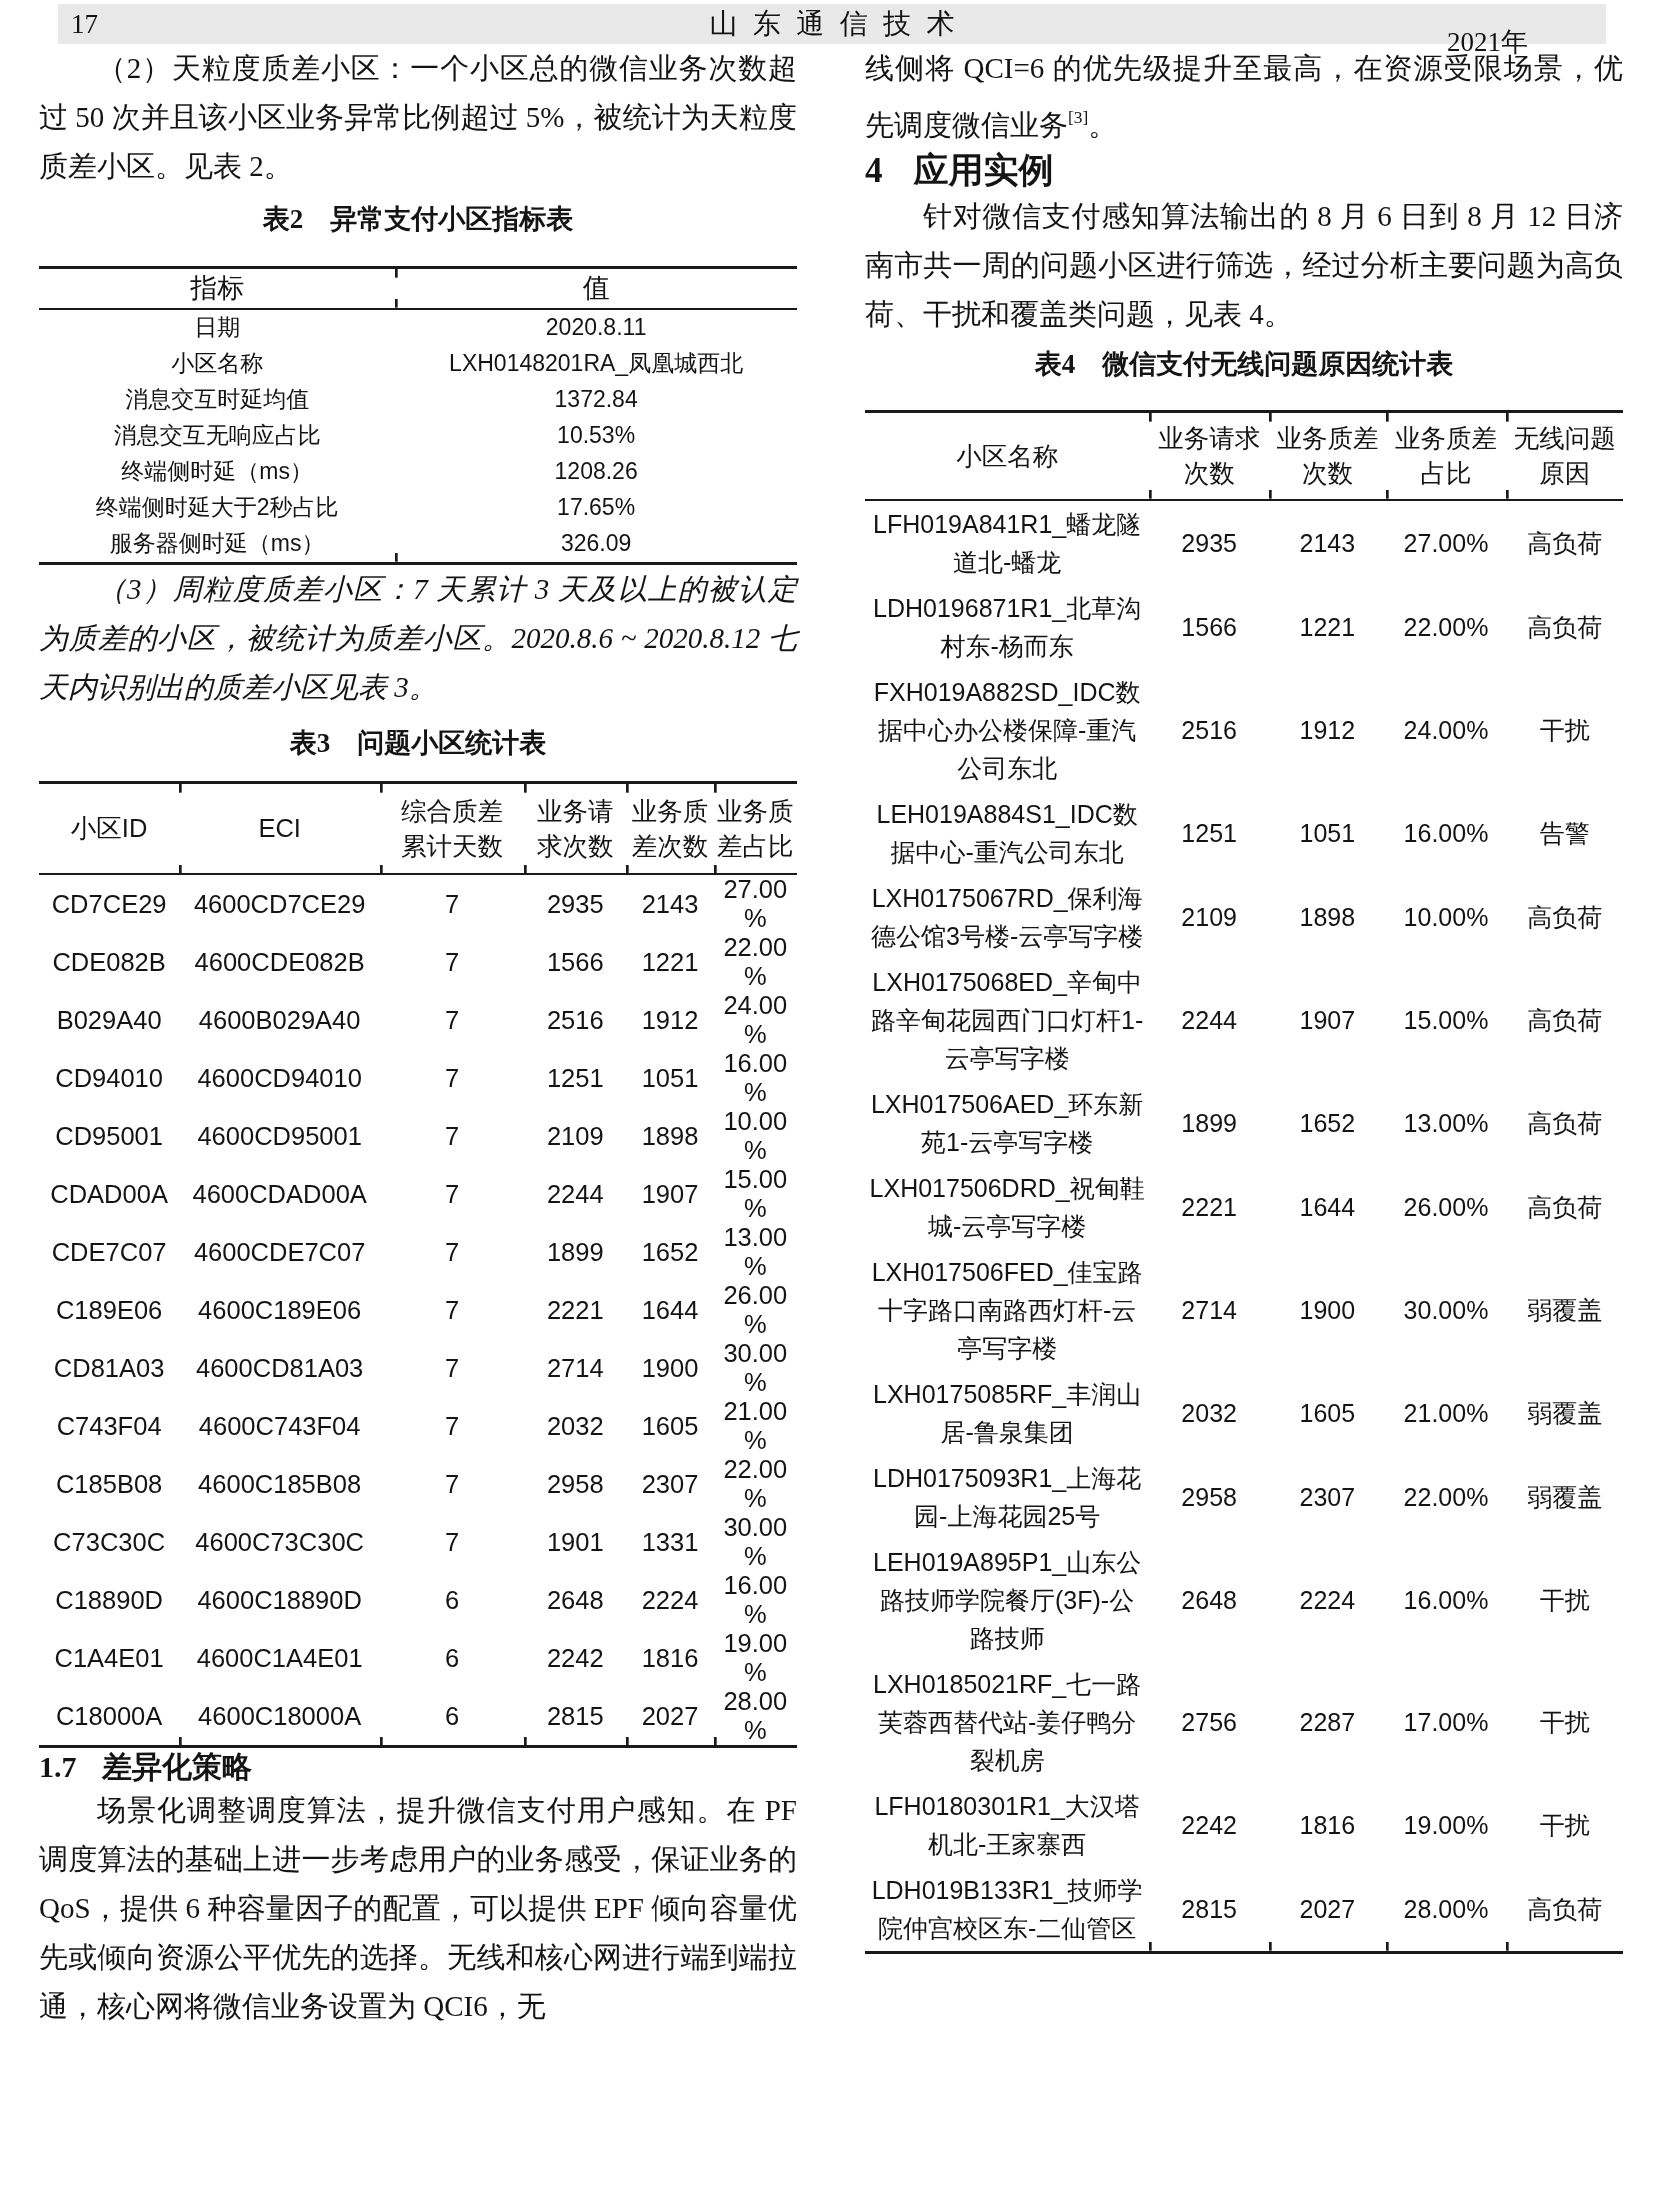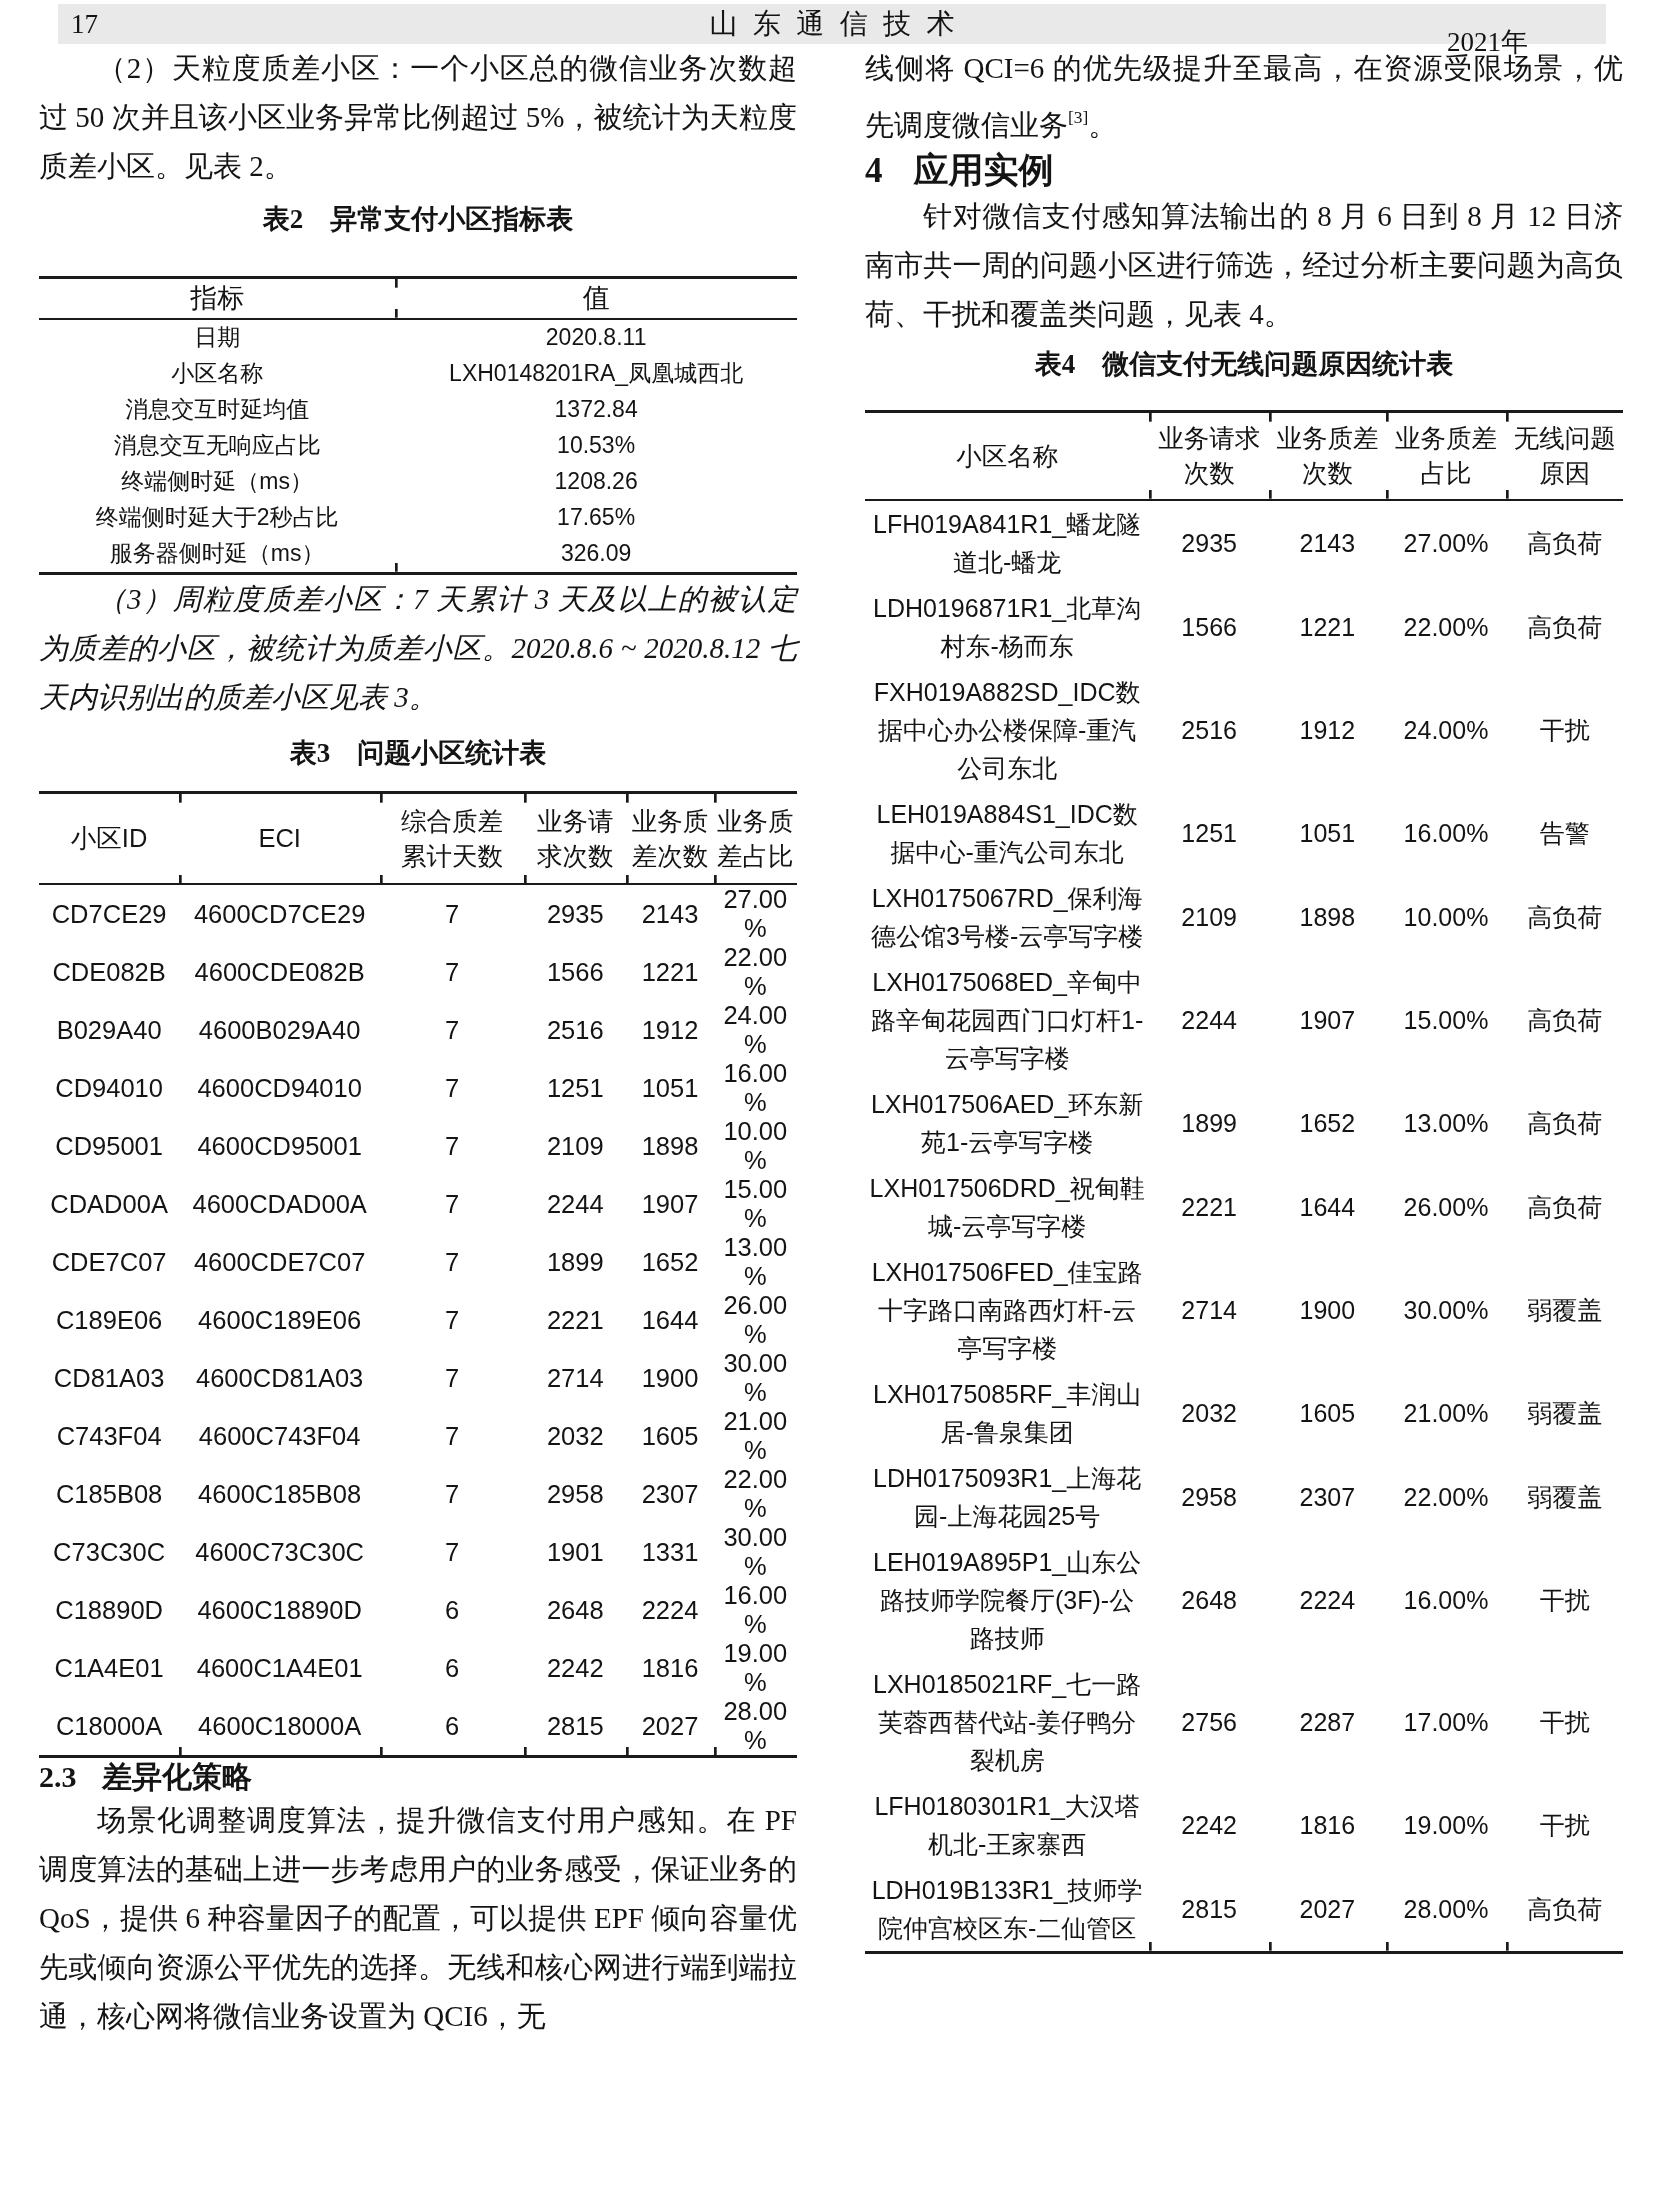--- a/index.html
+++ b/index.html
@@ -55,21 +55,21 @@
 
   .t3 thead th{font-size:25.5px;line-height:35px;padding:9.4px 0;}
   .t3 tbody td{font-size:25.5px;height:52px;}
 
   .t4 thead th{font-size:25.5px;line-height:35px;padding:8px 0;}
   .t4 tbody td{font-size:25px;line-height:38px;padding:4px 2.7px;}
 
   
   .m-p2{margin-top:17px;}
   .m-cap2{margin-top:10.7px;}
-  .m-t2{margin-top:39px;}
+  .m-t2{margin-top:29px;}
   .m-p3{margin-top:38px;font-style:italic;}
   .m-cap3{margin-top:14.8px;}
   .m-t3{margin-top:20px;}
   .m-s34{margin-top:67px;}
   .m-p34{margin-top:24px;}
   .m-pc{margin-top:17px;}
   .m-s4{margin-top:38px;}
   .m-p4{margin-top:21.5px;}
   .m-cap4{margin-top:8px;}
   .m-t4{margin-top:28px;}
@@ -303,21 +303,21 @@
             <td>4600C18000A</td>
             <td>6</td>
             <td>2815</td>
             <td>2027</td>
             <td>28.00%</td>
           </tr>
         </tbody>
     </table>
 
     <h3 class="sec34 m-s34">
-      <span class="no">2.3</span><span>差异化策略</span>
+      <span class="no">1.7</span><span>差异化策略</span>
     </h3>
 
     <p class="body indent m-p34">场景化调整调度算法，提升微信支付用户感知。在 PF 调度算法的基础上进一步考虑用户的业务感受，保证业务的 QoS，提供 6 种容量因子的配置，可以提供 EPF 倾向容量优先或倾向资源公平优先的选择。无线和核心网进行端到端拉通，核心网将微信业务设置为 QCI6，无</p>
   </div>
 
   <div class="col">
 
     <p class="body m-pc"><span>线侧将 QCI=6 的优先级提升至最高，在资源受限场景，优先调度微信业务</span><sup class="ref">[3]</sup><span>。</span></p>
 
     <h2 class="sec4 m-s4">

